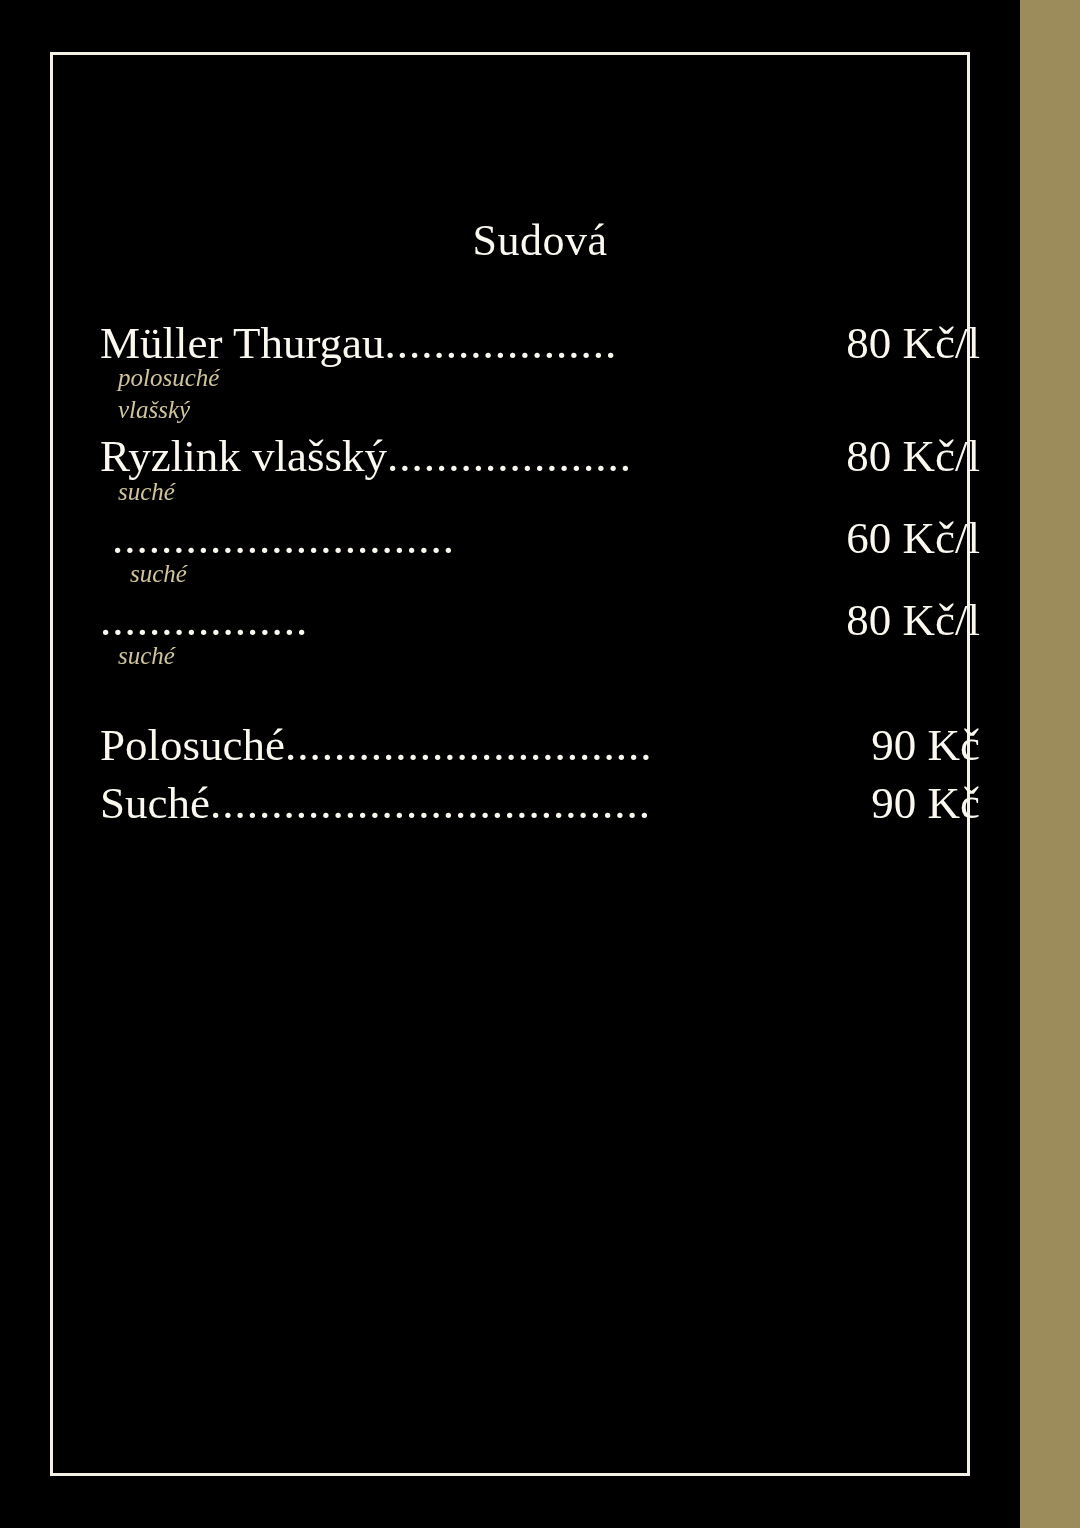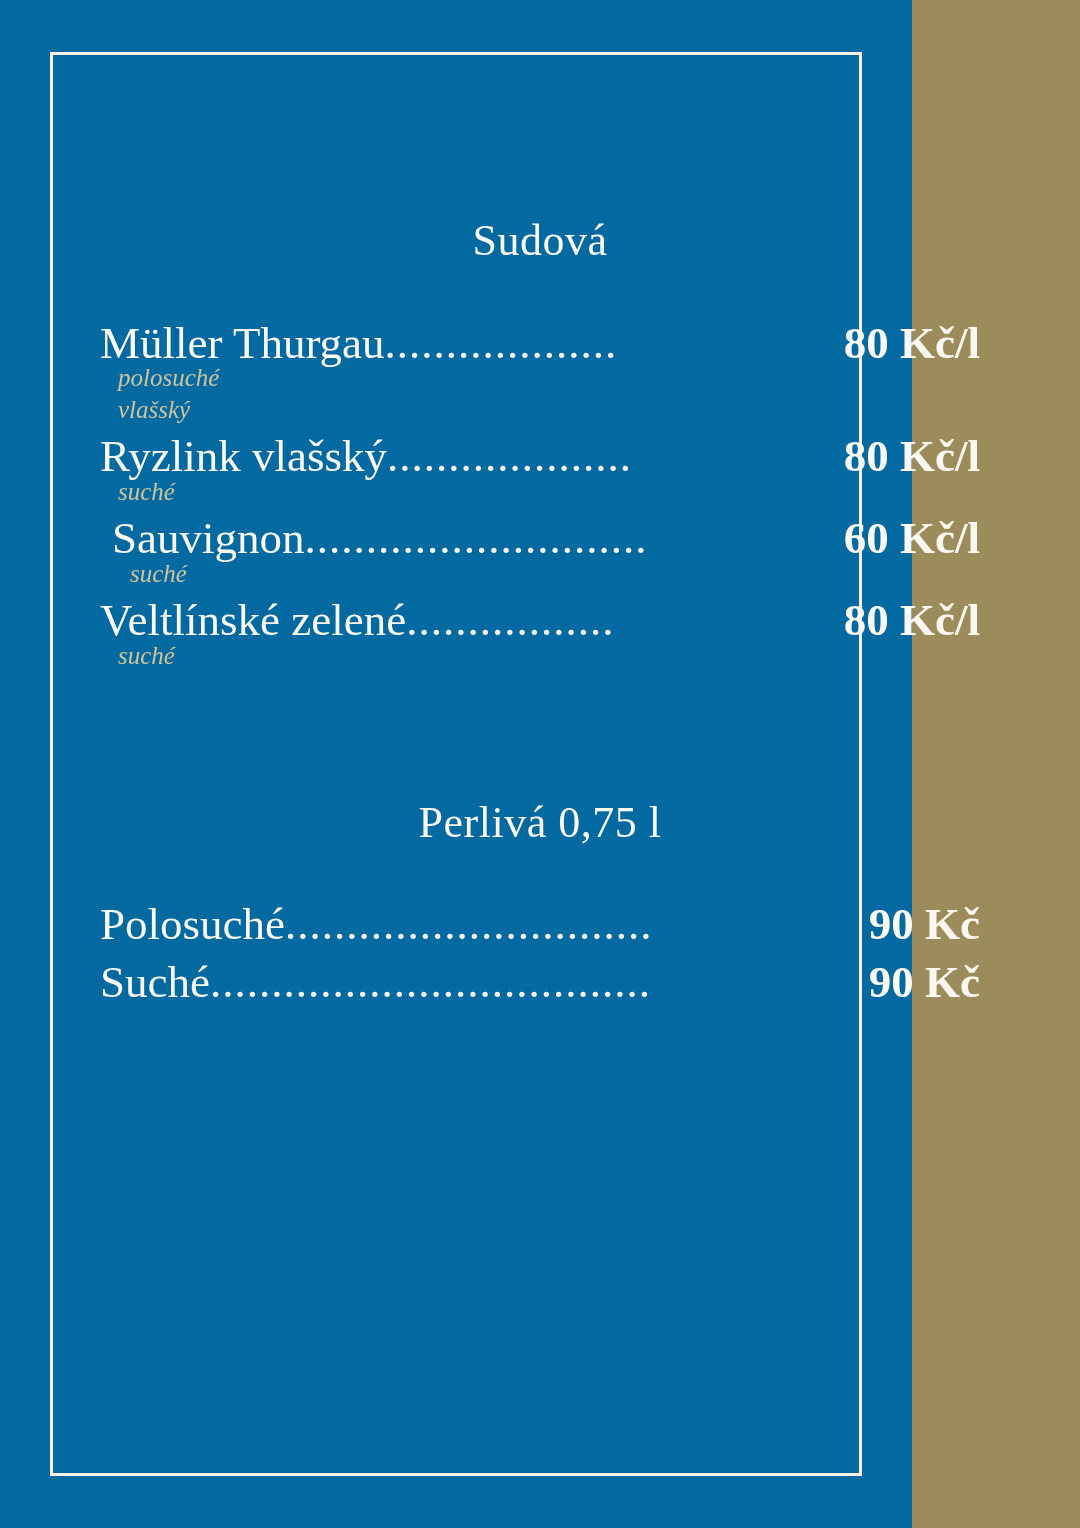--- a/index.html
+++ b/index.html
@@ -8,23 +8,23 @@
   }
   body {
     width: 1080px;
     height: 1528px;
     background: #9c8c5c;
     font-family: "Liberation Serif", serif;
     overflow: hidden;
   }
   .page {
     position: relative;
-    width: 912px;
+    width: 1020px;
     height: 1528px;
-    background: #0369a1;
+    background: #000000;
     box-sizing: border-box;
   }
   .border-frame {
     position: absolute;
     left: 50px;
     top: 52px;
     right: 50px;
     bottom: 52px;
     border: 3px solid #f3f0e6;
     pointer-events: none;
@@ -76,21 +76,20 @@
   .entry-line .dots {
     flex: 1 1 auto;
     overflow: hidden;
     white-space: nowrap;
     letter-spacing: 1px;
     margin: 0 0 0 0;
     color: #fbf8f0;
   }
   .entry-line .price {
     flex: 0 0 auto;
-    font-weight: bold;
   }
   .note {
     color: #cfc49c;
     font-size: 25px;
     font-style: italic;
     font-family: "Liberation Serif", serif;
     margin: -4px 0 8px 18px;
     line-height: 1.1;
   }
   .indent-1 {
@@ -129,39 +128,36 @@
         <div class="entry-line">
           <span class="name">Ryzlink vlašský</span>
           <span class="dots">....................</span>
           <span class="price">80 Kč/l</span>
         </div>
         <div class="note">suché</div>
       </div>
 
       <div class="entry indent-1">
         <div class="entry-line">
-          <span class="name">Sauvignon</span>
           <span class="dots">............................</span>
           <span class="price">60 Kč/l</span>
         </div>
         <div class="note">suché</div>
       </div>
 
       <div class="entry">
         <div class="entry-line">
-          <span class="name">Veltlínské zelené</span>
           <span class="dots">.................</span>
           <span class="price">80 Kč/l</span>
         </div>
         <div class="note">suché</div>
       </div>
 
     </div>
 
-    <div class="section-title second">Perlivá 0,75 l</div>
 
     <div class="list sparkling">
 
       <div class="entry tight">
         <div class="entry-line">
           <span class="name">Polosuché</span>
           <span class="dots">..............................</span>
           <span class="price">90 Kč</span>
         </div>
       </div>

